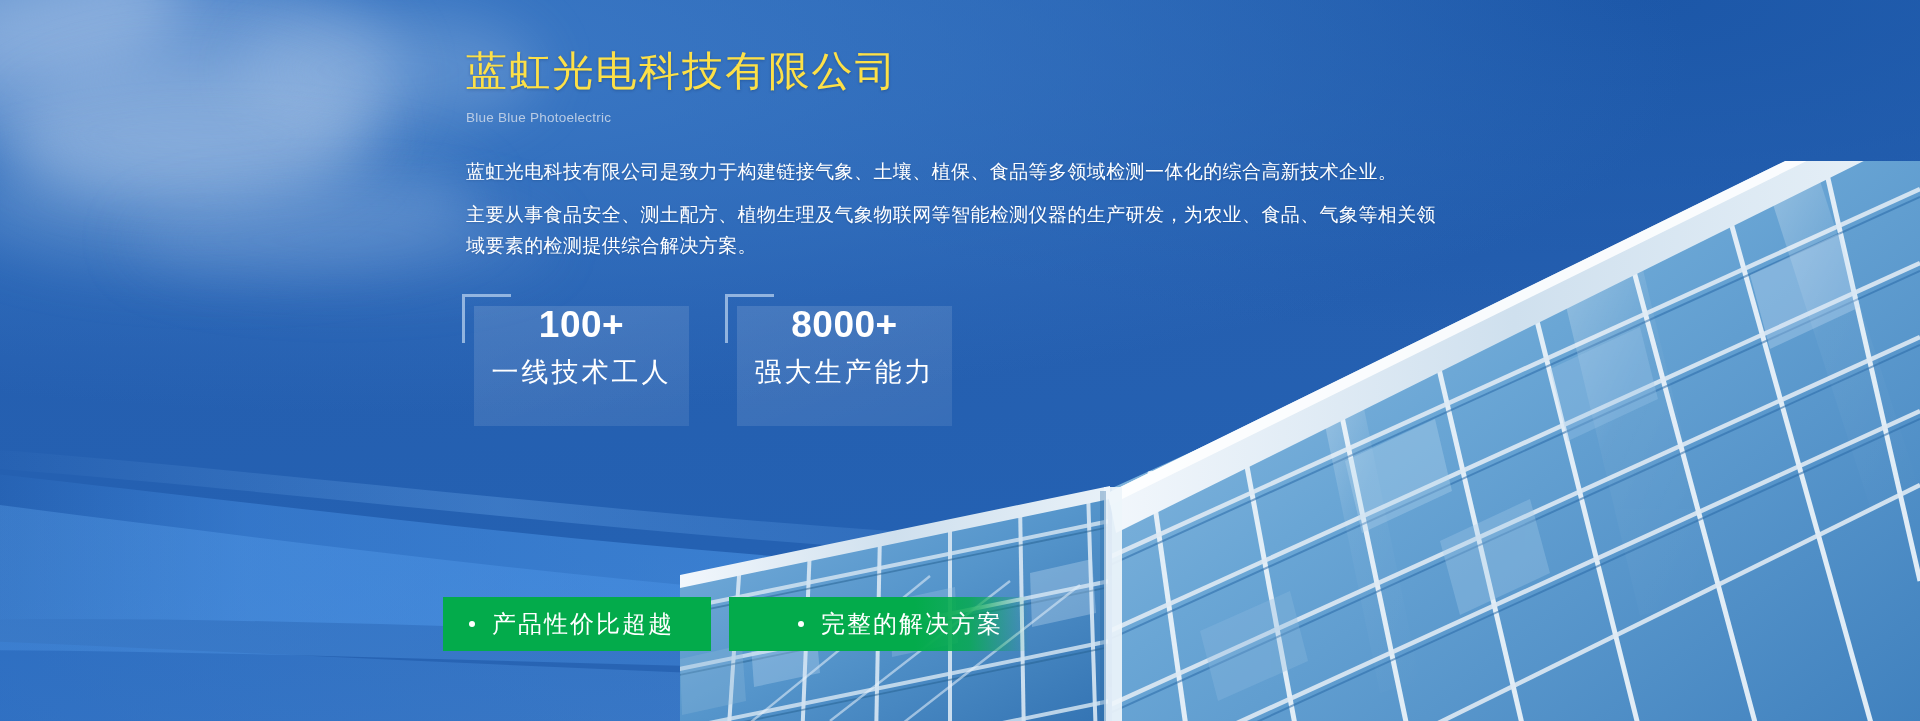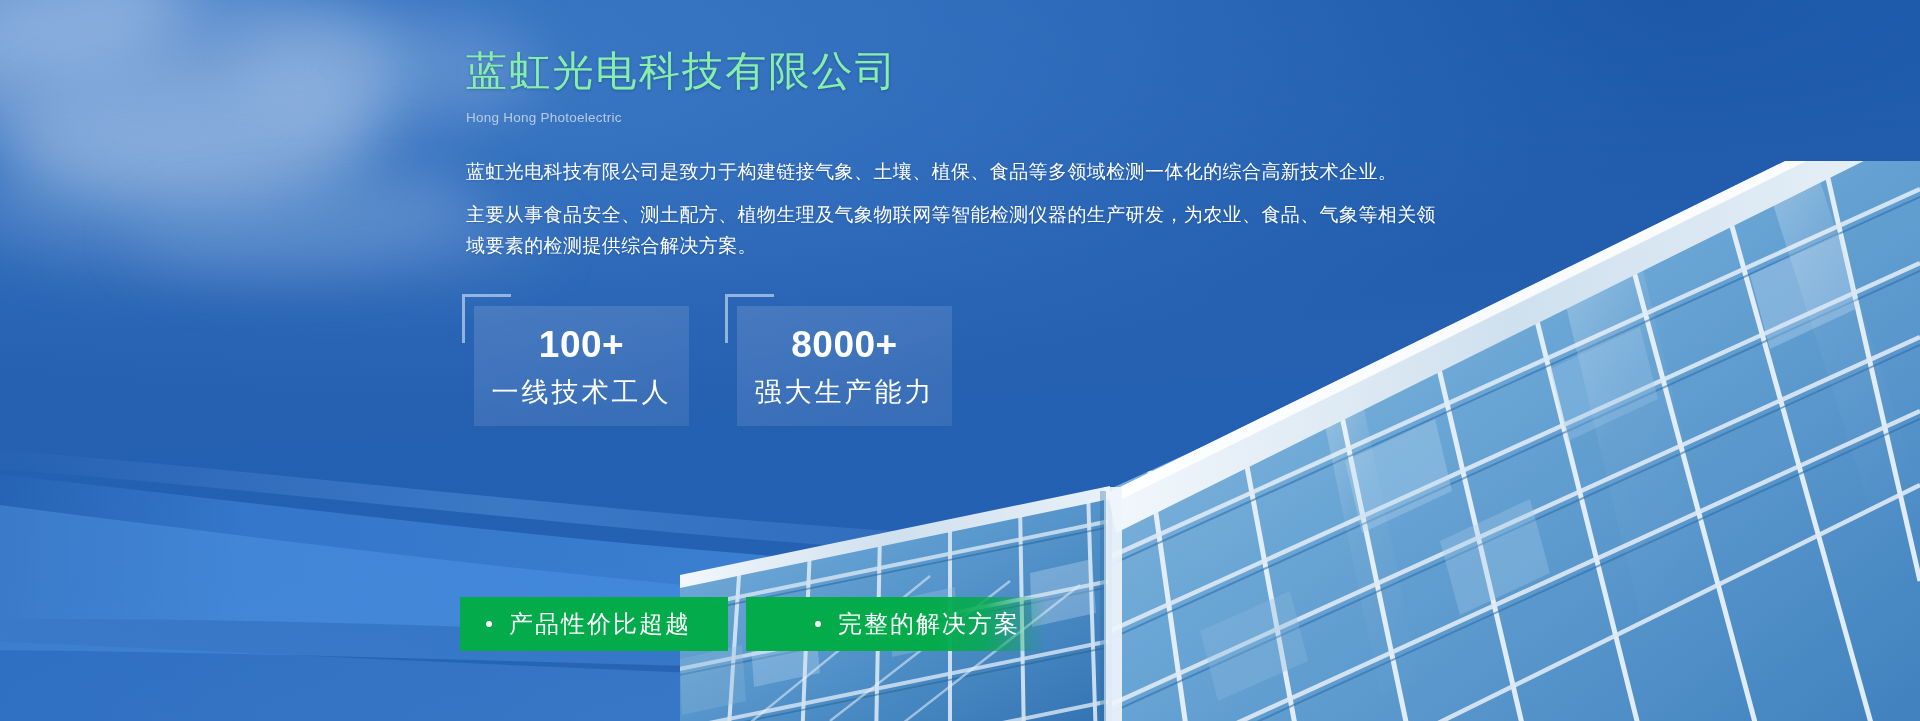--- a/index.html
+++ b/index.html
@@ -52,21 +52,21 @@
   .content{
     position:absolute;
     left:466px; top:0;
     width:1000px;
   }
   .title{
     margin-top:46px;
     font-size:41px;
     font-weight:400;
     letter-spacing:2.2px;
-    color:#86efac;
+    color:#fde047;
     line-height:1.25;
     text-shadow:0 1px 3px rgba(0,30,70,.28);
   }
   .subtitle{
     margin-top:11px;
     font-size:13.5px;
     line-height:1.42;
     letter-spacing:.25px;
     color:#b9cbe4;
     font-weight:400;
@@ -91,21 +91,20 @@
     gap:48px;
   }
   .stat{
     position:relative;
     width:215px;
     height:120px;
     background:linear-gradient(160deg,rgba(255,255,255,.135) 0%,rgba(255,255,255,.085) 100%);
     display:flex;
     flex-direction:column;
     align-items:center;
-    justify-content:center;
   }
   .stat::before{
     content:"";
     position:absolute;
     left:-12px; top:-12px;
     width:46px; height:46px;
     border-left:3px solid rgba(186,210,240,.72);
     border-top:3px solid rgba(186,210,240,.72);
   }
   .stat-value{
@@ -119,21 +118,21 @@
   .stat-label{
     font-size:27px;
     color:#ffffff;
     letter-spacing:3px;
     line-height:1;
   }
 
   
   .tags{
     position:absolute;
-    left:452px; top:597px;
+    left:435px; top:597px;
     display:flex;
     padding-left:8px;
   }
   .tag{
     height:54px;
     display:flex;
     align-items:center;
     padding:0 26px;
     color:#ffffff;
     font-size:24px;
@@ -339,21 +338,21 @@
       <polygon points="424,326 442,326 442,560 424,560" fill="#eef5fb" opacity=".92"></polygon>
       <polygon points="420,330 426,330 426,560 420,560" fill="#2e6ca5" opacity=".35"></polygon>
     </svg>
   </div>
 
   <div class="content">
 
     <h1 class="title">蓝虹光电科技有限公司</h1>
 
     <div class="subtitle">
-      <div>Hong Hong Photoelectric</div>
+      <div>Blue Blue Photoelectric</div>
     </div>
 
     <p class="para p1">蓝虹光电科技有限公司是致力于构建链接气象、土壤、植保、食品等多领域检测一体化的综合高新技术企业。</p>
     <p class="para p2">主要从事食品安全、测土配方、植物生理及气象物联网等智能检测仪器的生产研发，为农业、食品、气象等相关领域要素的检测提供综合解决方案。</p>
 
     <div class="stats">
       <div class="stat">
         <div class="stat-value">100+</div>
         <div class="stat-label">一线技术工人</div>
       </div>

